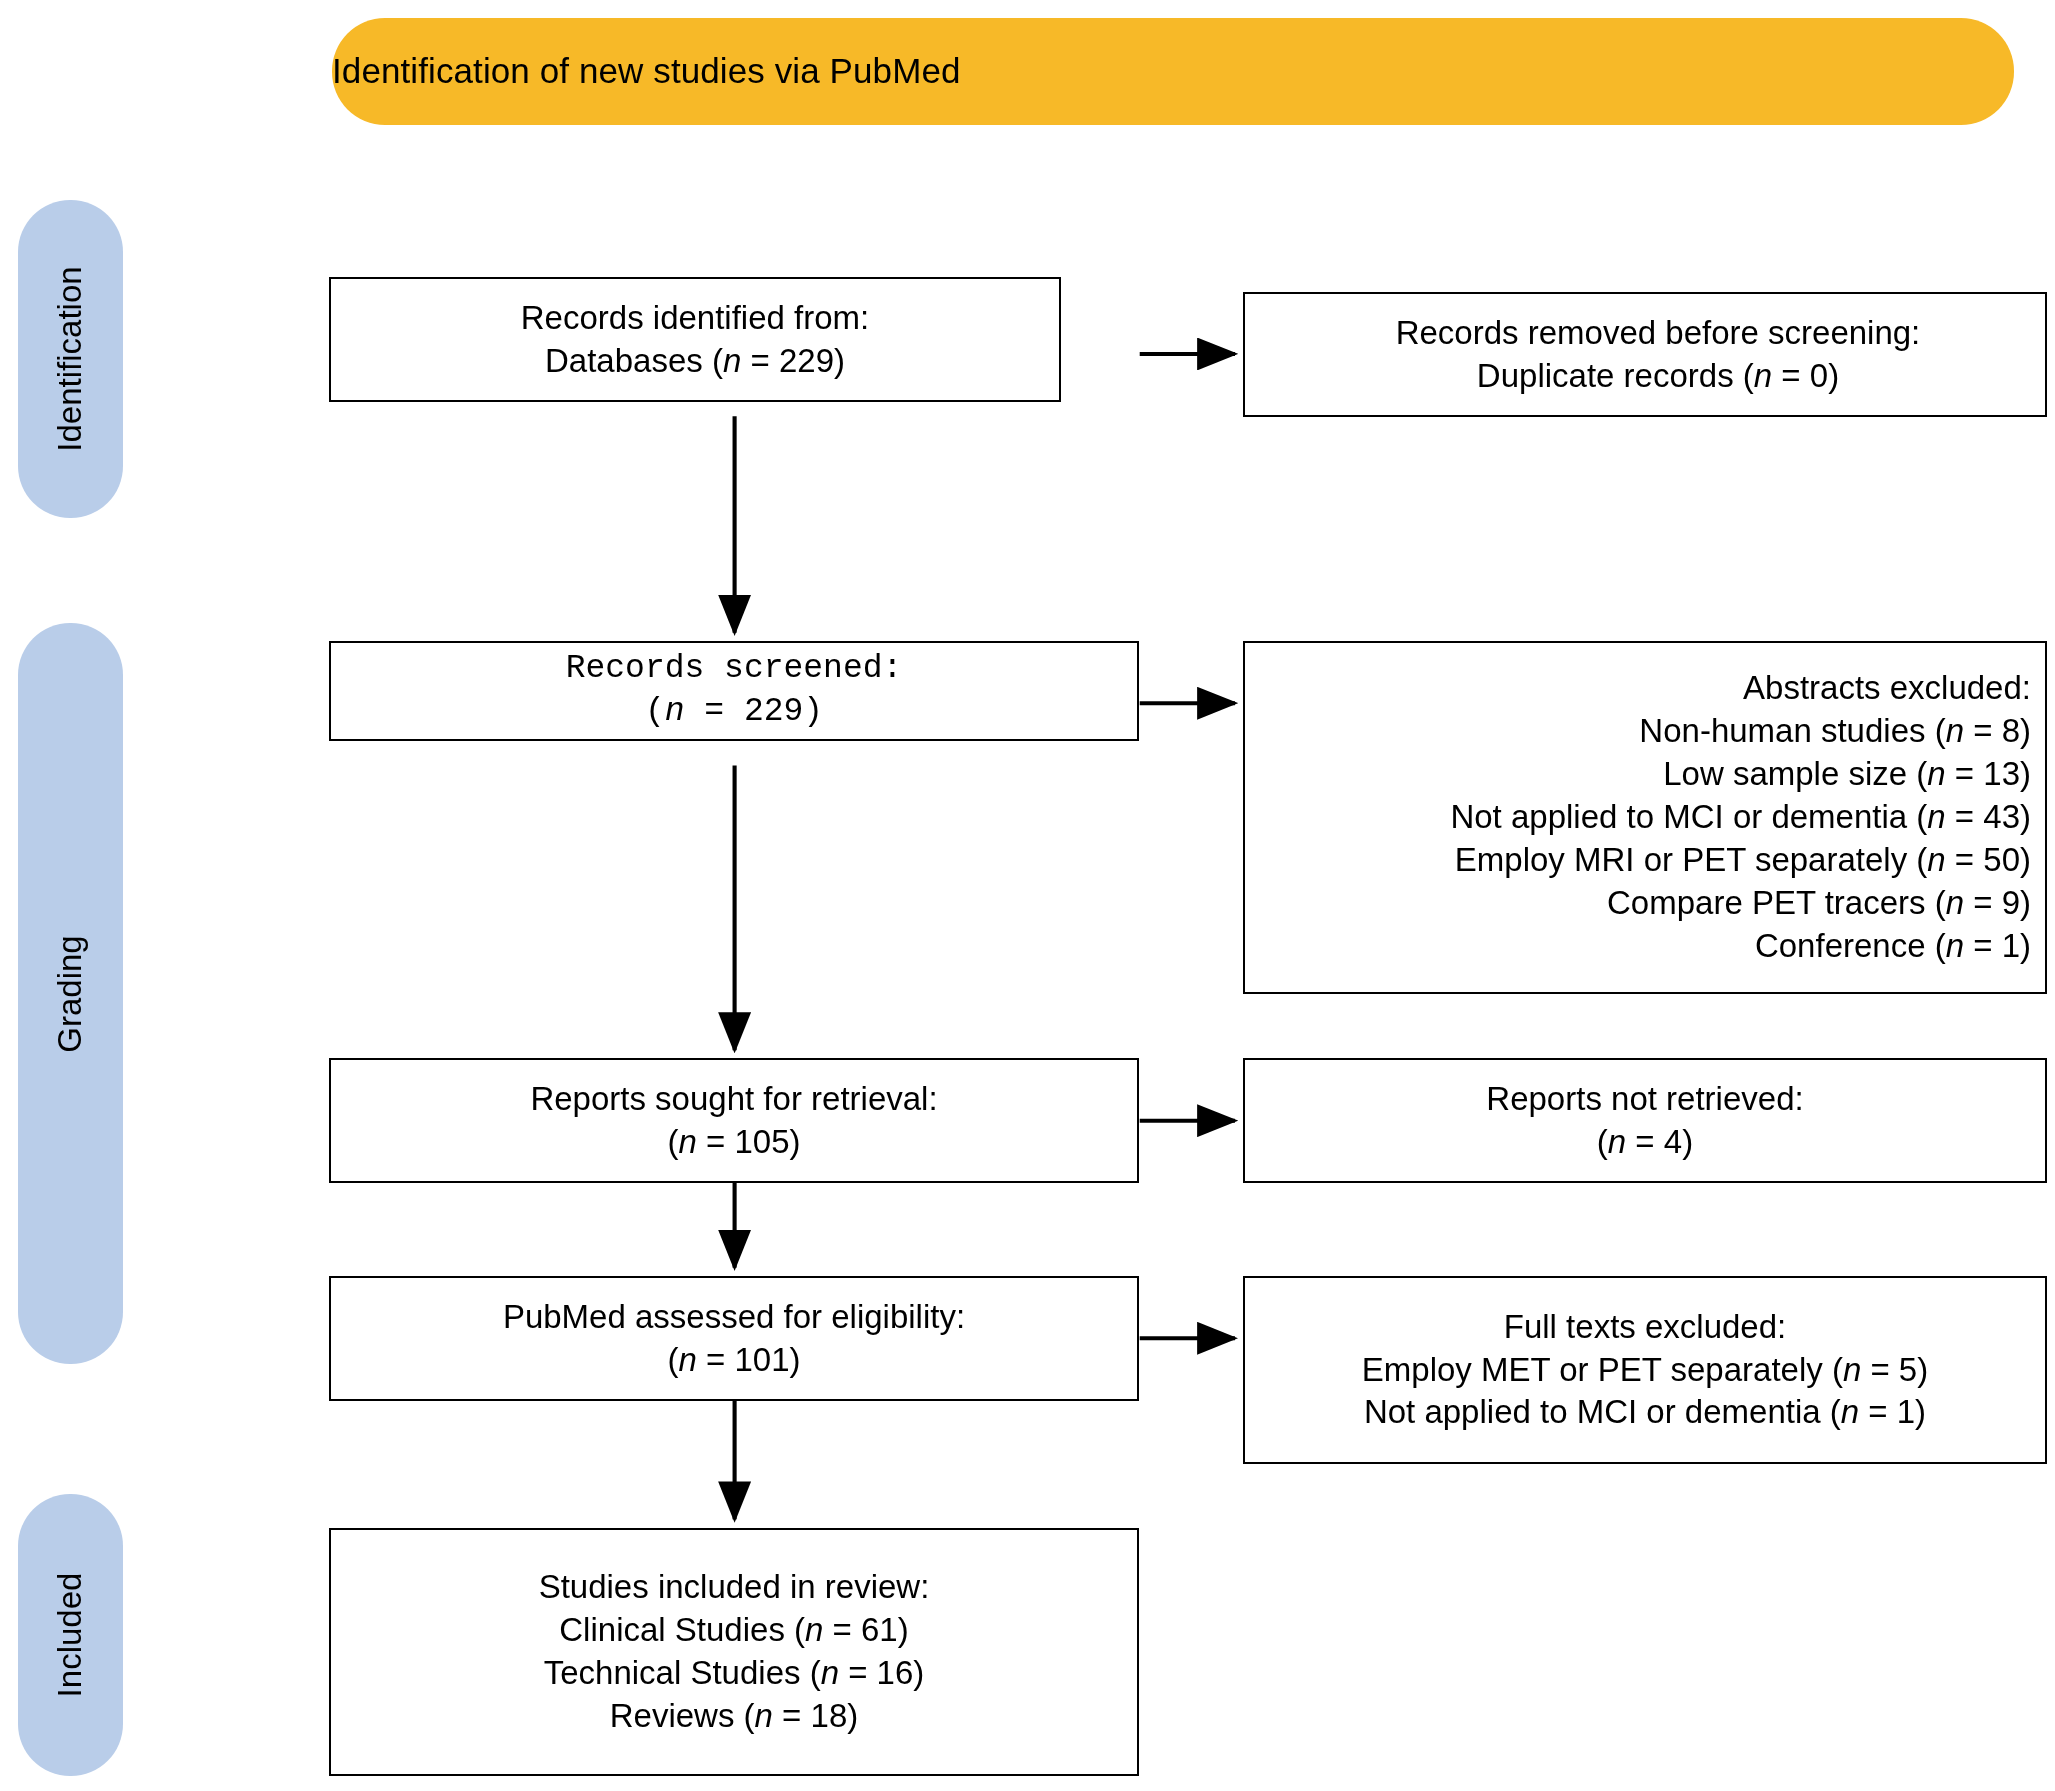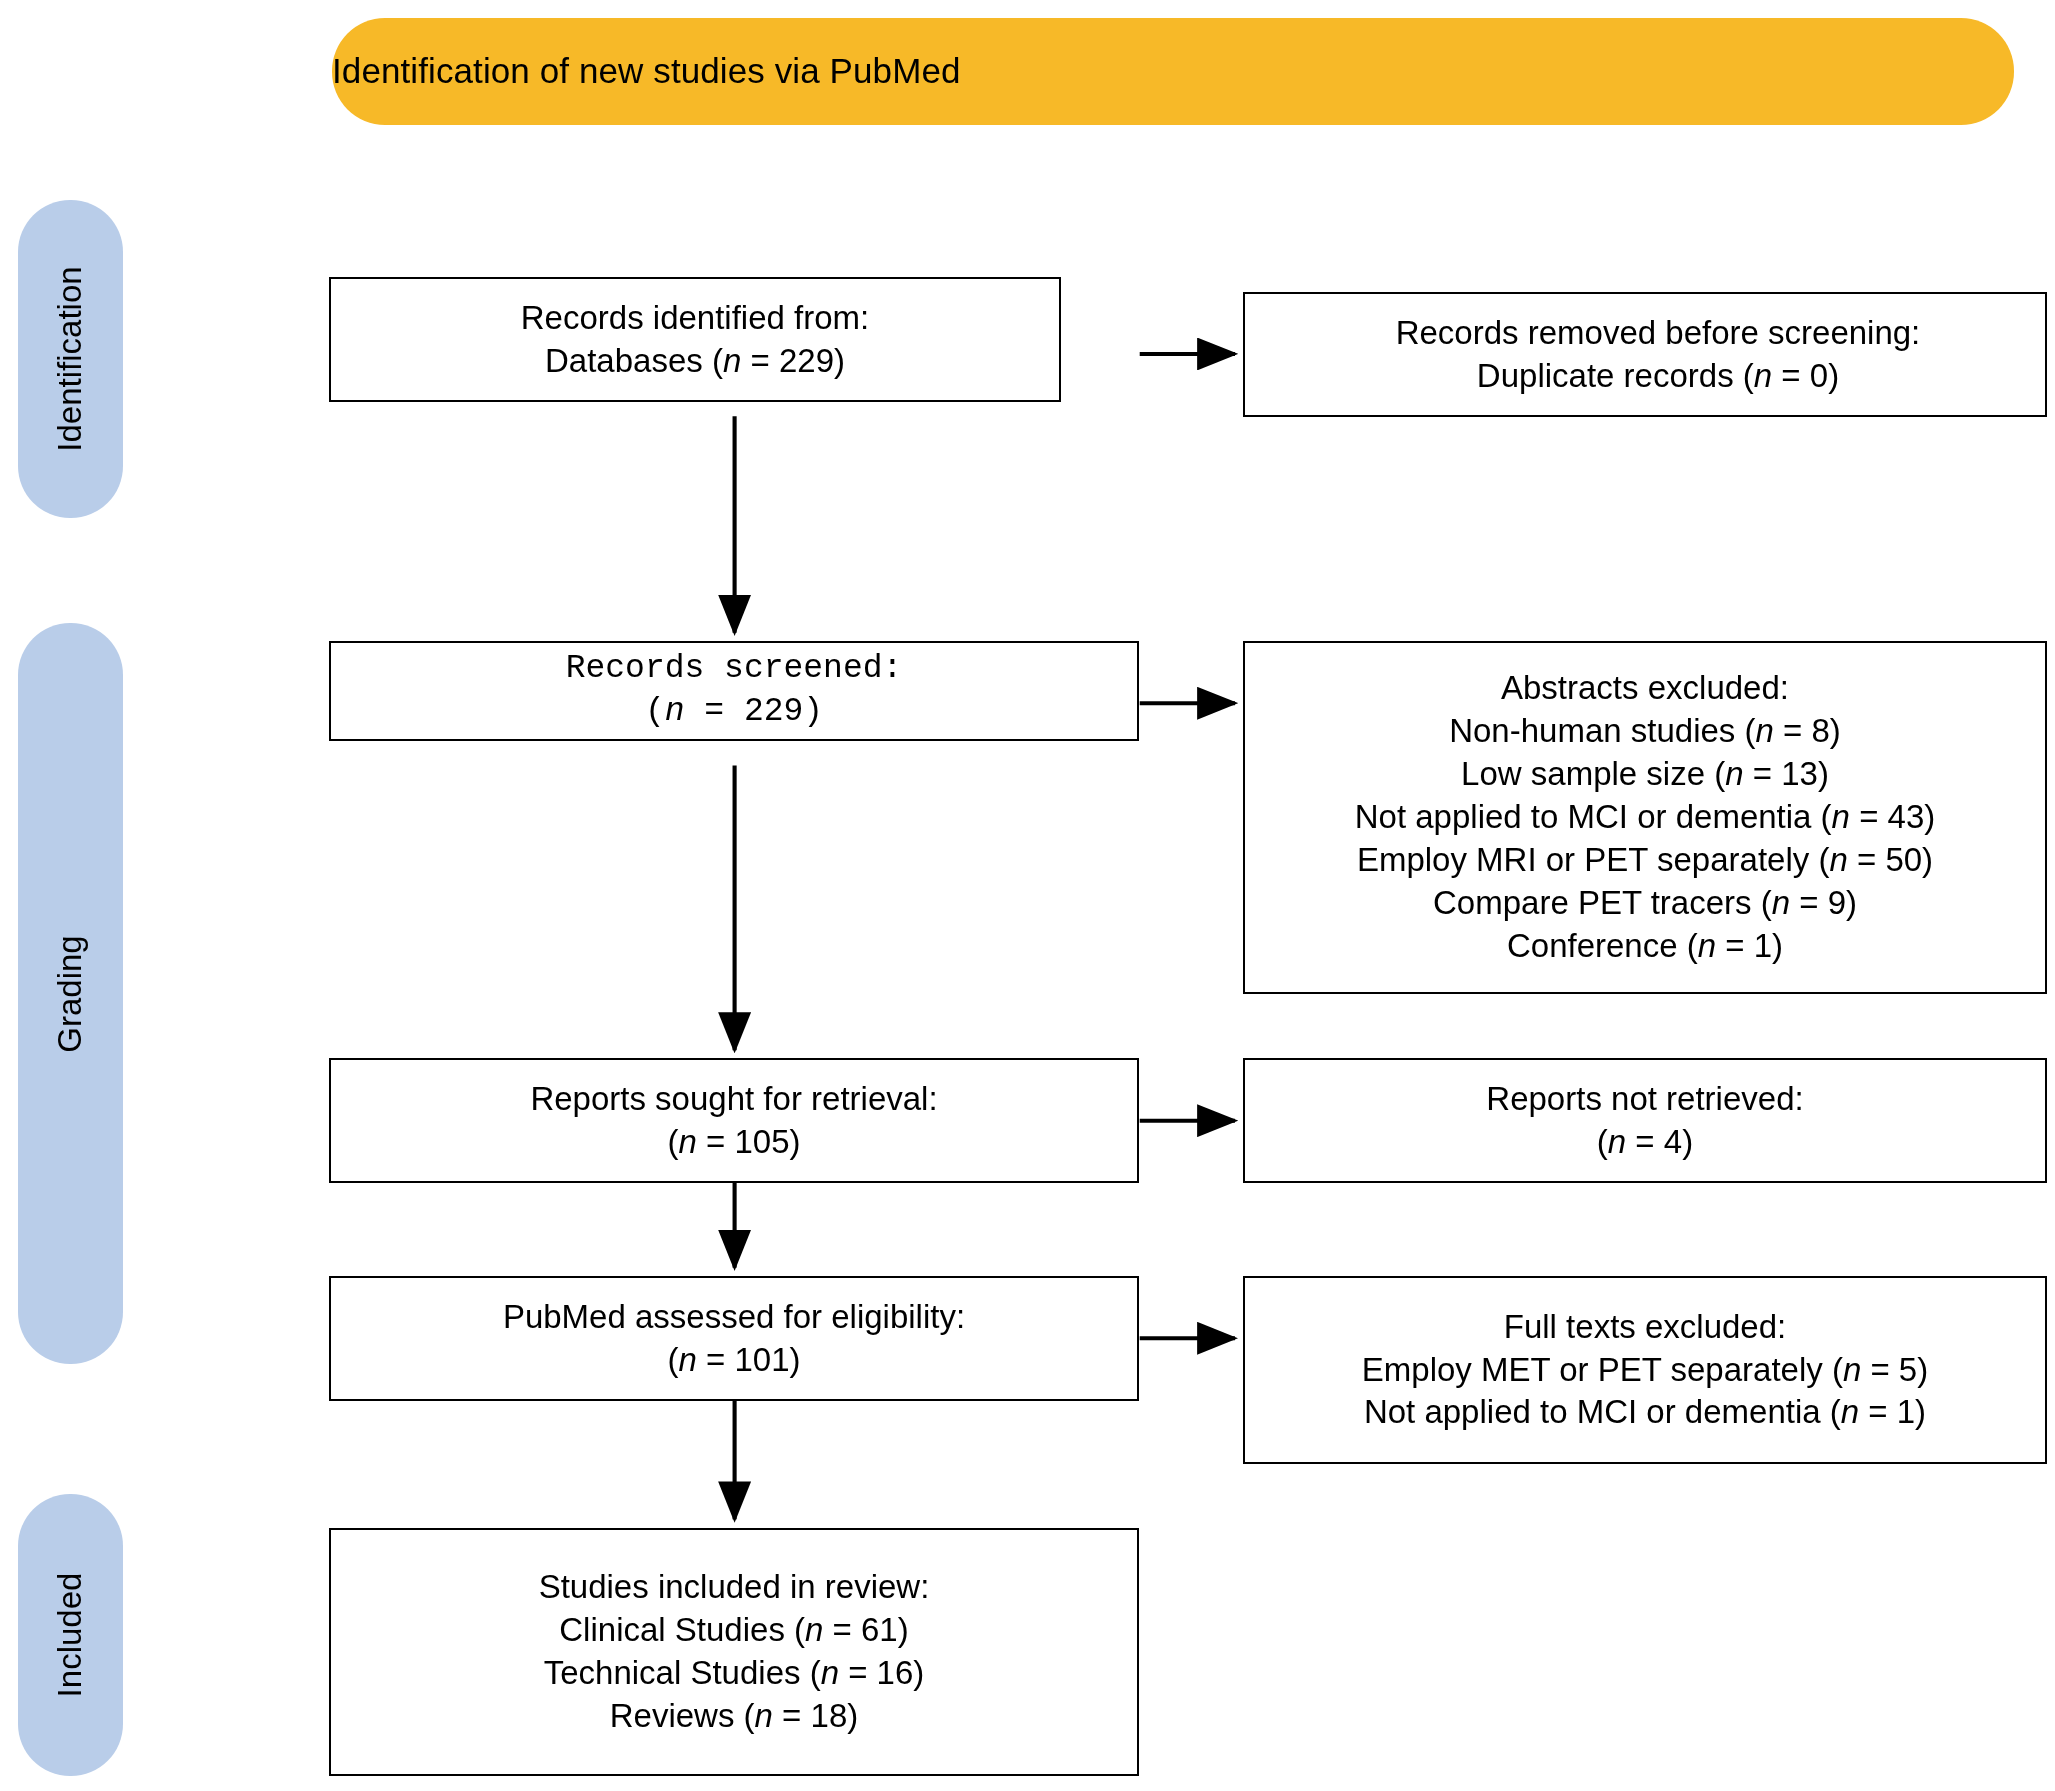--- a/index.html
+++ b/index.html
@@ -82,21 +82,21 @@
 
   
   #box-identified  { left: 329px;  top: 277px;  width: 732px; height: 125px; }
   #box-screened    { left: 329px;  top: 641px; width: 810px; height: 100px; font-family: Liberation Mono, monospace; }
   #box-sought      { left: 329px;  top: 1058px; width: 810px; height: 125px; }
   #box-assessed    { left: 329px;  top: 1276px; width: 810px; height: 125px; }
   #box-included    { left: 329px;  top: 1528px; width: 810px; height: 248px; }
 
   
   #box-removed     { left: 1243px; top: 292px;  width: 804px; height: 125px; padding-left: 40px; }
-  #box-abstracts   { left: 1243px; top: 641px; width: 804px; height: 353px; }
+  #box-abstracts   { left: 1243px; top: 641px; width: 804px; height: 353px; align-items: flex-end; }
   #box-notretr     { left: 1243px; top: 1058px; width: 804px; height: 125px; }
   #box-fulltext    { left: 1243px; top: 1276px; width: 804px; height: 188px; }
 
   
   .arrows {
     position: absolute;
     left: 0; top: 0;
     width: 2056px; height: 1791px;
     pointer-events: none;
   }

